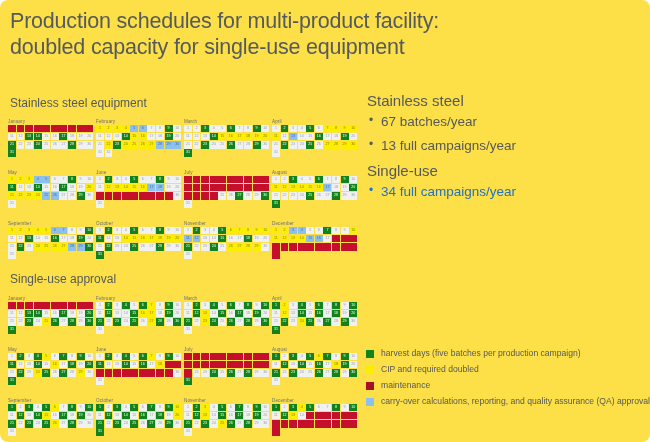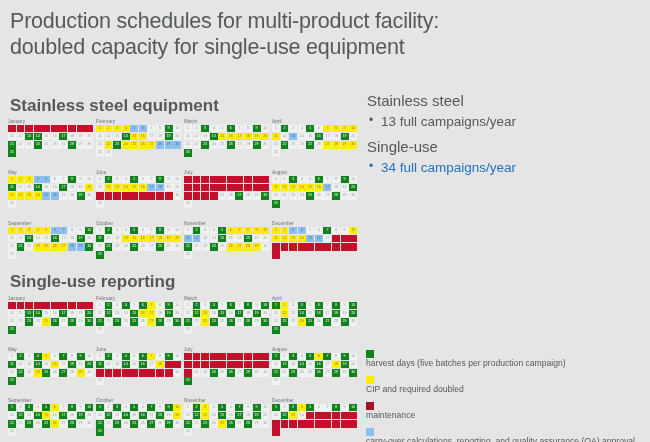--- a/index.html
+++ b/index.html
@@ -6,42 +6,43 @@
   html, body {
     margin: 0; padding: 0;
     width: 650px; height: 442px;
     background: #ffffff;
     font-family: "Liberation Sans", sans-serif;
     overflow: hidden;
   }
   #page {
     position: relative;
     width: 650px; height: 442px;
-    background: #e5e5e5;
+    background: #fde047;
+    border-radius: 8px;
   }
 
   
   #title {
     position: absolute;
     left: 10px; top: 8px;
     width: 628px;
     font-size: 21.5px;
     line-height: 26px;
     color: #555a5c;
     font-weight: 400;
     letter-spacing: -0.2px;
   }
   #title .line { display: block; white-space: nowrap; }
 
   
   .section-head {
     position: absolute;
-    font-size: 17px;
+    font-size: 12px;
     color: #55595b;
-    font-weight: 700;
+    font-weight: 400;
     white-space: nowrap;
   }
   #ss-head { left: 10px; top: 96px; }
   #su-head { left: 10px; top: 272px; }
 
   
   .cal-wrap { position: absolute; }
   #ss-cal { left: 8px; top: 119px; }
   #su-cal { left: 8px; top: 296px; }
   .month {
@@ -102,21 +103,20 @@
     color: inherit;
   }
   .r-bullet.accent { color: #2372c0; }
 
   
   #legend { position: absolute; left: 366px; top: 348px; width: 284px; }
   .leg-row {
     display: flex;
     align-items: flex-start;
     margin-bottom: 5px;
-    flex-direction: column;
   }
   .leg-swatch {
     width: 8px; height: 8px;
     flex: 0 0 8px;
     margin-top: 2px;
     margin-right: 7px;
   }
   .leg-text {
     font-size: 8.6px;
     line-height: 11px;
@@ -675,21 +675,21 @@
           <div class="day c-pad"></div>
           <div class="day c-pad"></div>
           <div class="day c-pad"></div>
           <div class="day c-pad"></div>
           <div class="day c-pad"></div>
           <div class="day c-pad"></div>
         </div>
       </div>
     </div>
 
-  <div class="section-head" id="su-head">Single-use reporting</div>
+  <div class="section-head" id="su-head">Single-use approval</div>
 
   <div class="cal-wrap" id="su-cal">
       <div class="month" style="left: 0px; top: 0px;">
         <div class="month-label">January</div>
         <div class="month-grid">
           <div class="day c-red">1</div>
           <div class="day c-red">2</div>
           <div class="day c-red">3</div>
           <div class="day c-red">4</div>
           <div class="day c-red">5</div>
@@ -1222,20 +1222,21 @@
           <div class="day c-pad"></div>
           <div class="day c-pad"></div>
           <div class="day c-pad"></div>
           <div class="day c-pad"></div>
         </div>
       </div>
     </div>
 
   <div id="right">
     <div class="r-head">Stainless steel</div>
+    <div class="r-bullet">67 batches/year</div>
     <div class="r-bullet">13 full campaigns/year</div>
     <div class="r-head second">Single-use</div>
     <div class="r-bullet accent">34 full campaigns/year</div>
   </div>
 
   <div id="legend">
       <div class="leg-row">
         <div class="leg-swatch sw-green"></div>
         <div class="leg-text">harvest days (five batches per production campaign)</div>
       </div>

